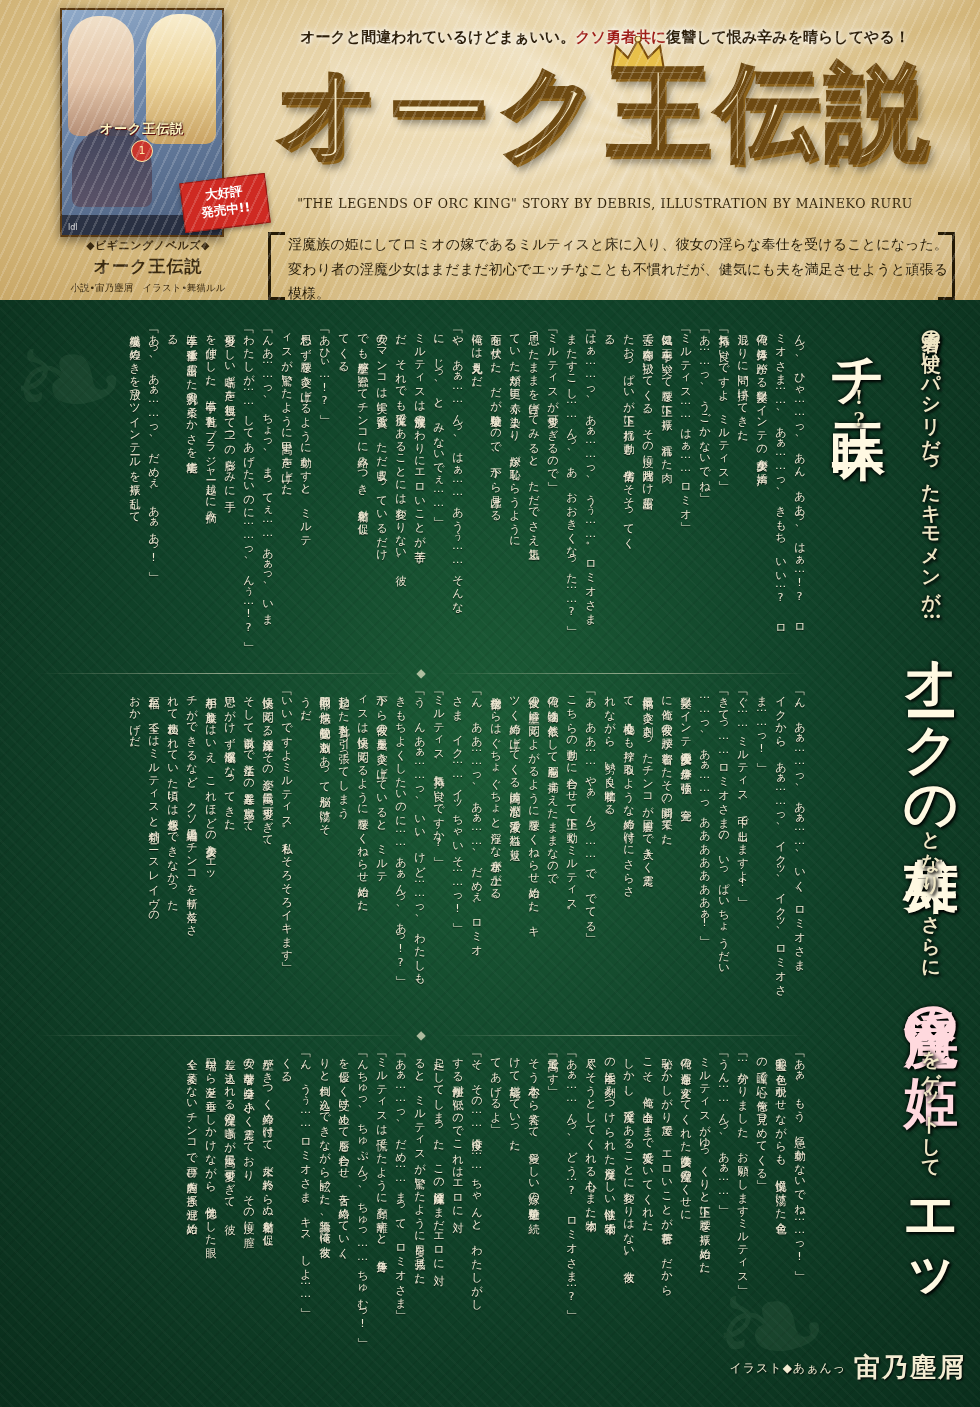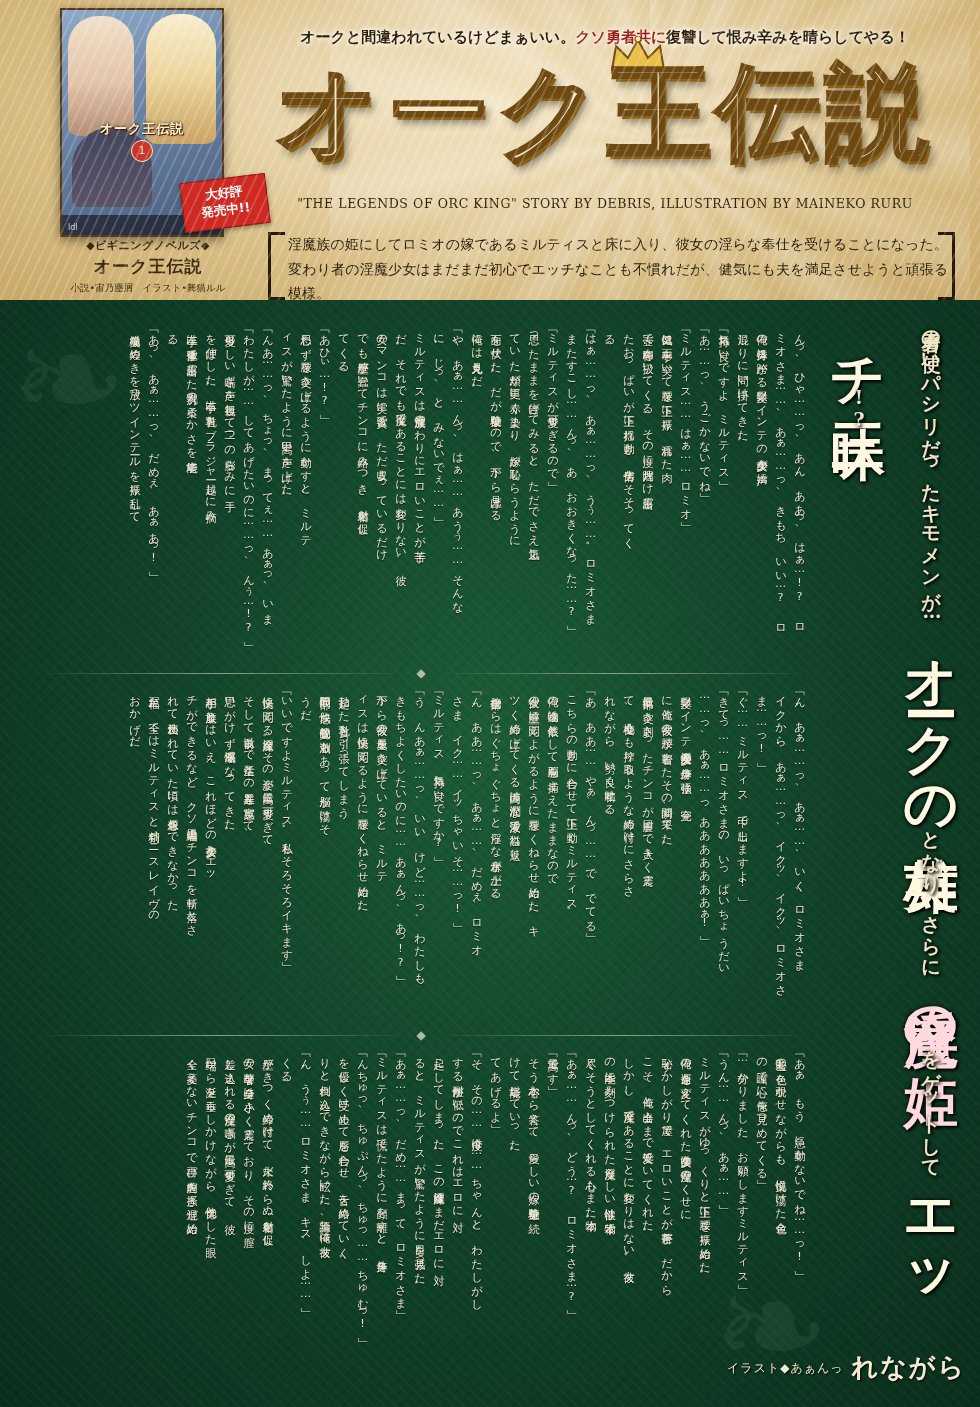--- a/index.html
+++ b/index.html
@@ -368,21 +368,21 @@
     <div class="bracket-r"></div>
     <div class="lede">淫魔族の姫にしてロミオの嫁であるミルティスと床に入り、彼女の淫らな奉仕を受けることになった。変わり者の淫魔少女はまだまだ初心でエッチなことも不慣れだが、健気にも夫を満足させようと頑張る模様。</div>
   </div>
 
   <div class="body">
     <div class="vine" style="left:10px; top:10px;">❧</div>
     <div class="vine" style="right:150px; bottom:10px;">❧</div>
 
     <div class="headline"><span class="small">勇者の使いパシリだったキモメンが…</span><span class="big">オークの英雄</span><span class="small">となり、さらに</span><span class="big red">淫魔の姫</span><span class="small">をゲットして</span><span class="big">エッチ三昧</span><span class="small">!?</span></div>
 
-    <div class="credit"><span class="cr-small">イラスト◆あぁんっ</span><span>れながら</span></div>
+    <div class="credit"><span class="cr-small">イラスト◆あぁんっ</span><span>宙乃塵屑</span></div>
 
     <div class="cols">
       <div class="colblock" id="block1" style="right:0; top:0; height:330px;">
           <div class="vcol">んっ、ひゃ……っ、あん、ああっ、はぁ…!?　ロ</div>
           <div class="vcol">ミオさま……、あぁ……っ、きもち、いい…?　ロ</div>
           <div class="vcol">俺の身体に跨がる銀髪ツインテの美少女が嬌声</div>
           <div class="vcol">混じりに問い掛けてきた。</div>
           <div class="vcol">「気持ち良いですよ、ミルティス」</div>
           <div class="vcol">「あ……っ、うごかないでね」</div>
           <div class="vcol">「ミルティス……はぁ……ロミオ」</div>

